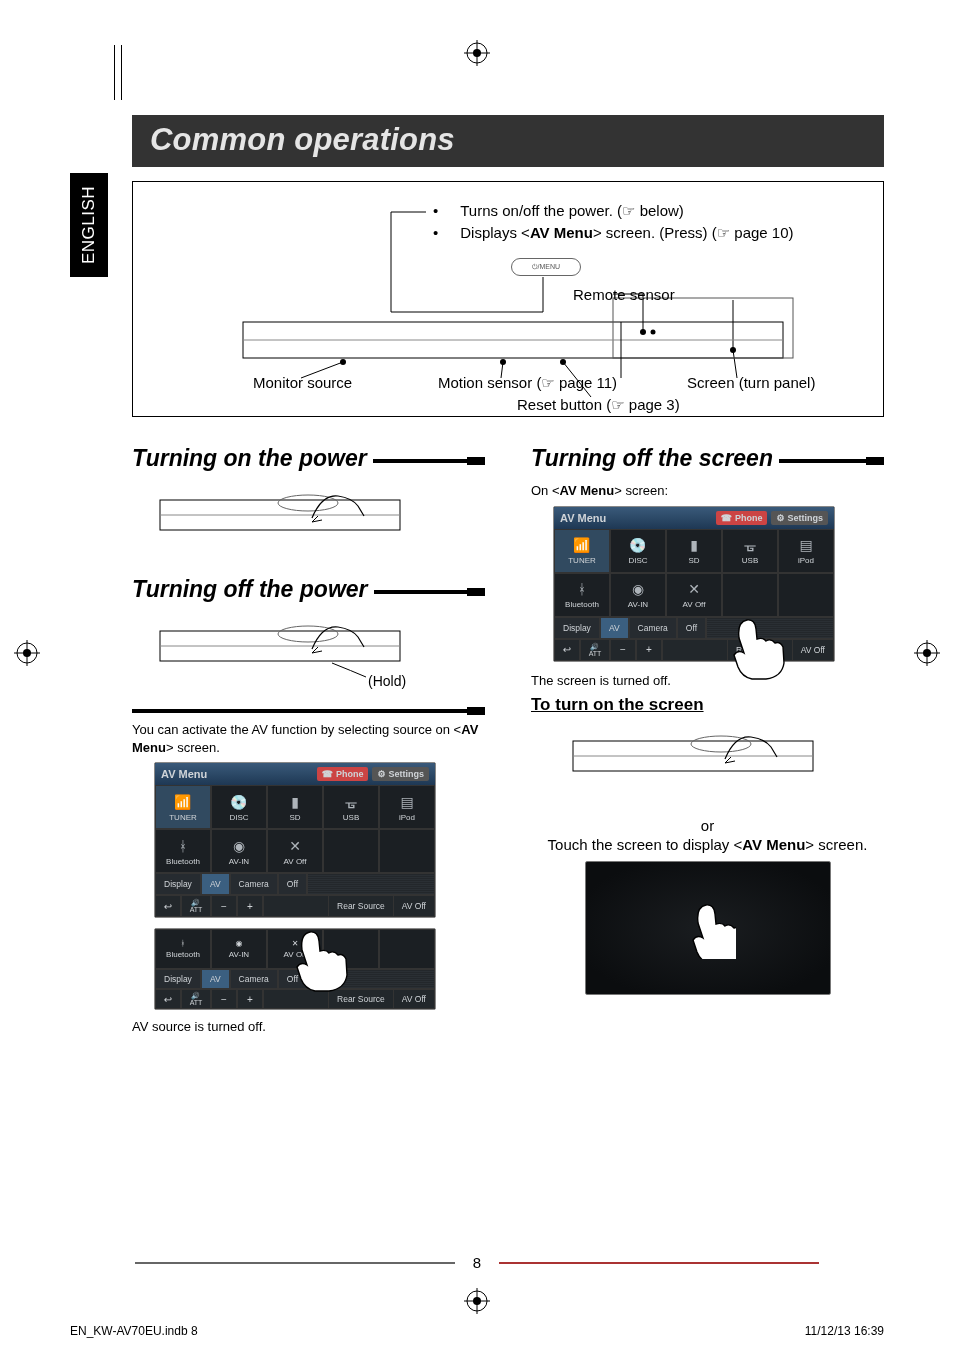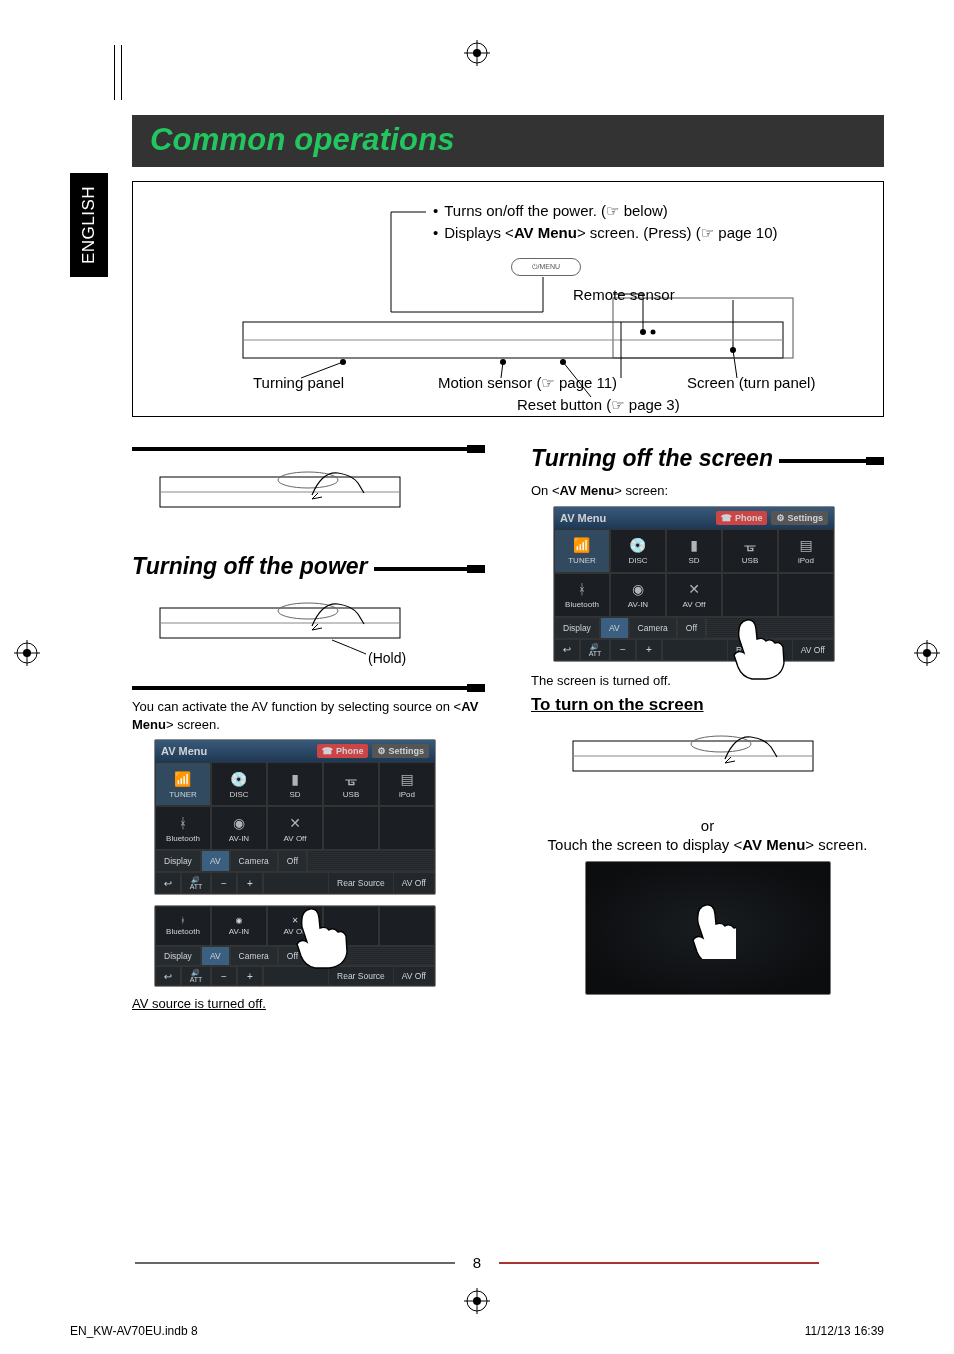--- a/index.html
+++ b/index.html
@@ -19,25 +19,25 @@
   .early-lines::after { content: ""; position: absolute; left: 6px; top: 0; width: 1px; height: 55px; background: #000; }
 
   .lang-tab {
     position: absolute; left: 0; top: 128px; width: 38px; height: 104px;
     background: #000; color: #fff; display: flex; align-items: center; justify-content: center;
   }
   .lang-tab span { transform: rotate(-90deg); font-size: 17px; letter-spacing: 0.5px; }
 
   .content { position: absolute; left: 62px; top: 70px; width: 752px; }
 
-  .title-bar { background: #333; color: #22c55e; padding: 7px 18px 9px; font-size: 31px; font-weight: 700; font-style: italic; letter-spacing: 0.2px; }
+  .title-bar { background: #333; color: #e5e5e5; padding: 7px 18px 9px; font-size: 31px; font-weight: 700; font-style: italic; letter-spacing: 0.2px; }
 
   .device-figure { border: 1px solid #000; margin-top: 14px; height: 236px; position: relative; font-size: 15px; font-family: Arial, sans-serif; }
   .device-figure .top-desc { position: absolute; left: 300px; top: 18px; font-size: 15px; line-height: 1.45; }
-  .device-figure .top-desc .bullet { display: flex; gap: 0; }
+  .device-figure .top-desc .bullet { display: flex; gap: 16px; }
   .device-figure .top-desc .dot::before { content: "•"; margin-right: 6px; }
   .device-figure .monitor-label { position: absolute; left: 120px; top: 192px; }
   .device-figure .motion-label { position: absolute; left: 305px; top: 192px; }
   .device-figure .reset-label { position: absolute; left: 384px; top: 214px; }
   .device-figure .screen-label { position: absolute; left: 554px; top: 192px; }
   .device-figure .remote-label { position: absolute; left: 440px; top: 104px; }
   .device-figure svg.lines { position: absolute; inset: 0; }
   .device-figure .menu-btn {
     position: absolute; left: 378px; top: 76px; width: 70px; height: 18px;
     border: 1px solid #666; border-radius: 9px; font-size: 7px; display:flex; align-items:center; justify-content:center; color:#555;
@@ -196,30 +196,31 @@
             <span class="dot"></span>
             <span>Turns on/off the power. (☞ below)</span>
           </div>
         <div class="bullet">
             <span class="dot"></span>
             <span>Displays &lt;<b>AV Menu</b>&gt; screen. (Press) (☞ page 10)</span>
           </div>
       </div>
       <div class="menu-btn">⏻/MENU</div>
       <div class="remote-label">Remote sensor</div>
-      <div class="monitor-label">Turning panel</div>
+      <div class="monitor-label">Monitor source</div>
       <div class="motion-label">Motion sensor (☞ page 11)</div>
       <div class="reset-label">Reset button (☞ page 3)</div>
       <div class="screen-label">Screen (turn panel)</div>
     </div>
 
     <div class="two-col">
 
       <div class="col">
         <div class="h2">
+          <span>Turning on the power</span>
             <span class="h2-rule"></span>
         </div>
         <div class="press-diagram">
           <svg viewBox="0 0 353 80">
             <rect x="28" y="18" width="240" height="30" fill="none" stroke="#000"></rect>
             <line x1="28" y1="33" x2="268" y2="33" stroke="#888"></line>
             <ellipse cx="176" cy="21" rx="30" ry="8" fill="none" stroke="#666"></ellipse>
 
             <path d="M180 36 q10 -24 26 -22 q14 2 20 10 l6 10" fill="none" stroke="#000" stroke-width="1.2"></path>
             <path d="M186 34 l-6 6 l10 -2" fill="none" stroke="#000"></path>
@@ -358,21 +359,21 @@
                 <div class="wlabel">Rear Source</div>
                 <div class="wlabel">AV Off</div>
               </div>
             </div>
           </div>
           <svg class="hand" style="left:150px; top:-6px;" width="70" height="70">
             <path d="M20 28 q-2 -16 8 -18 q8 -1 9 9 l1 10 q6 -2 9 2 q5 -3 9 2 q5 -2 8 4 l1 16 q-2 14 -18 16 l-14 0 q-10 -2 -14 -12 l-4 -12 q4 -6 10 -2 z" fill="#fff" stroke="#000" stroke-width="1.4"></path>
           </svg>
         </div>
 
-        <p class="body-text" style="margin-top:6px;text-decoration:underline;">AV source is turned off.</p>
+        <p class="body-text" style="margin-top:6px;">AV source is turned off.</p>
       </div>
 
       <div class="col">
         <div class="h2">
           <span>Turning off the screen</span>
             <span class="h2-rule"></span>
         </div>
         <p class="body-text">
           <span>On &lt;</span><b>AV Menu</b><span>&gt; screen:</span>
         </p>

